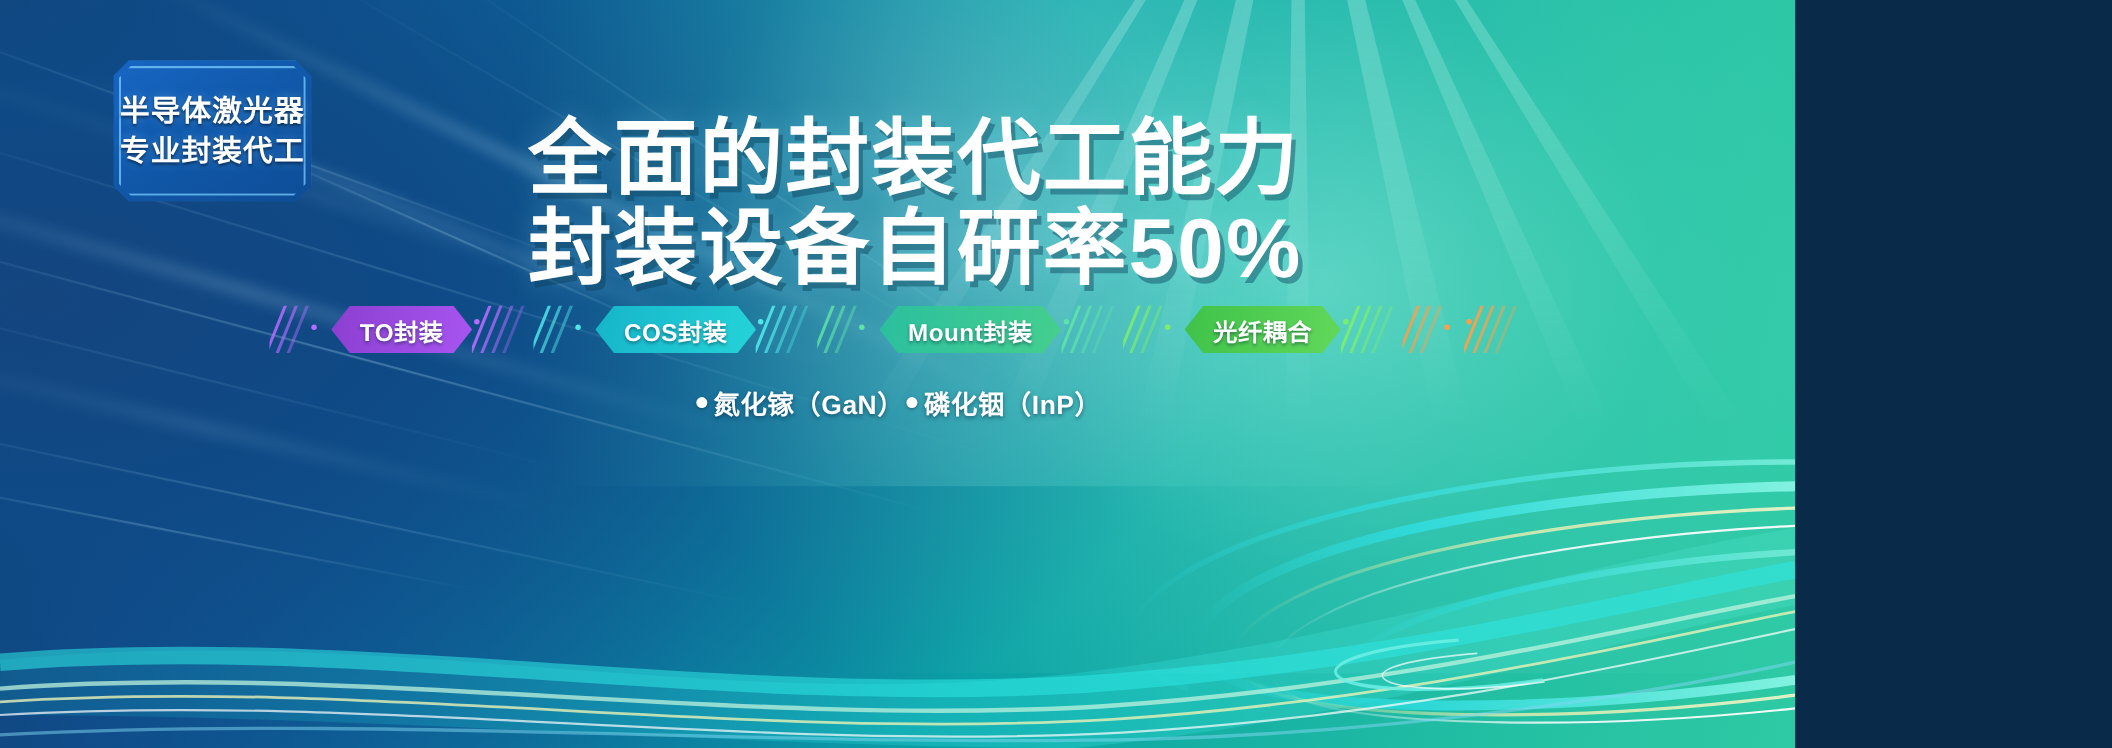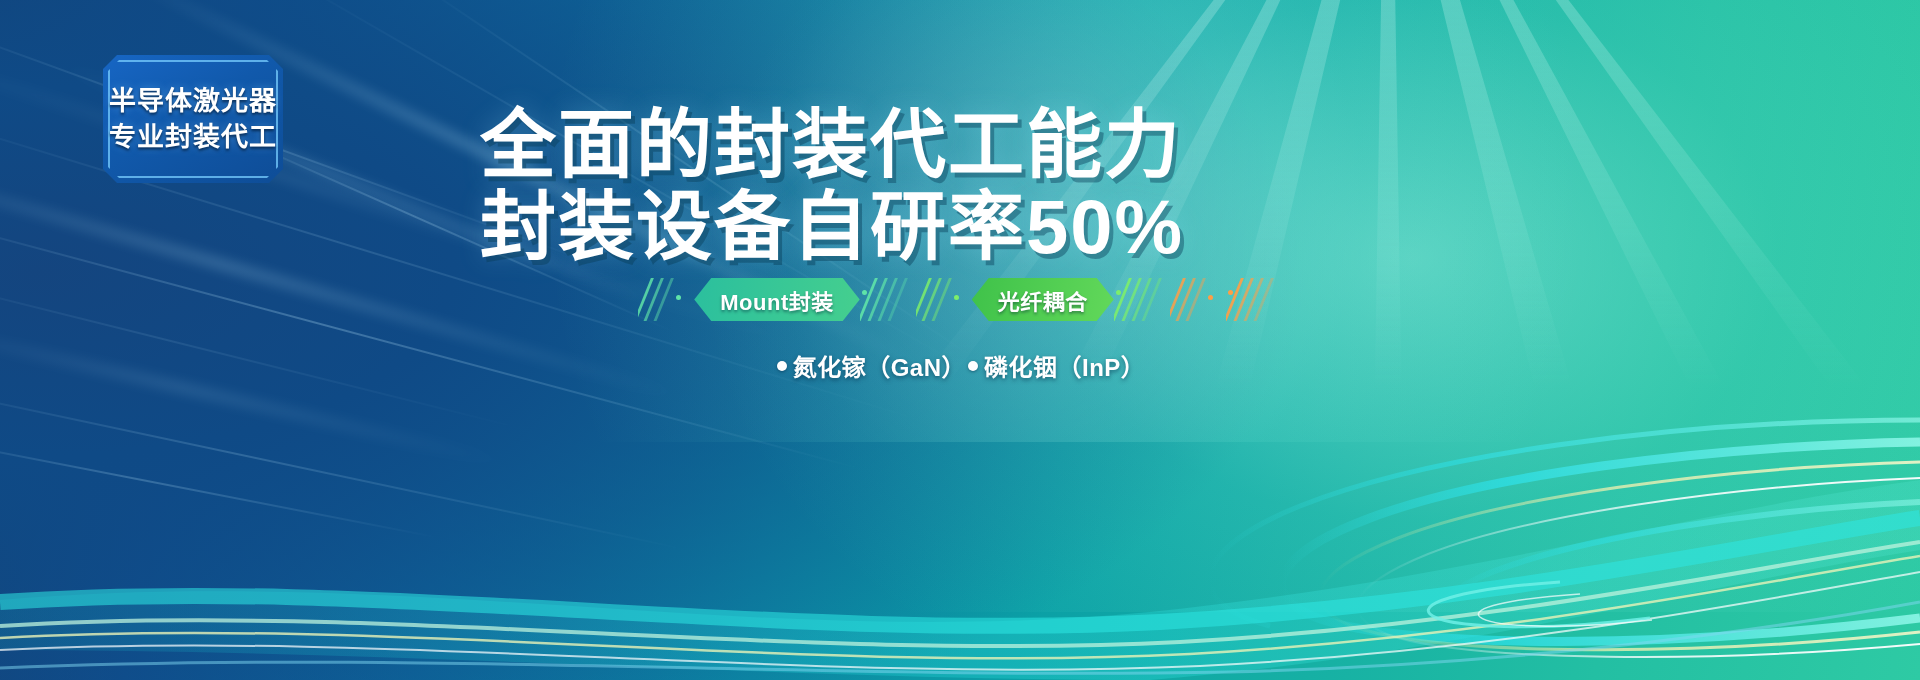--- a/index.html
+++ b/index.html
@@ -1,21 +1,21 @@
 <!DOCTYPE html>
 <html lang="zh-CN"><head>
 <meta charset="utf-8">
 <title>Banner</title>
 <style>
   html,body{margin:0;padding:0;background:#0a2a4a;}
   *{box-sizing:border-box;}
 
   .banner{
     position:relative;
-    width:1920px;height:680px;
+    width:1632px;height:680px;
     overflow:hidden;
     font-family:"Liberation Sans","DejaVu Sans",sans-serif;
     background:
       radial-gradient(120% 150% at 2% 40%, #14457f 0%, #0f4a86 18%, rgba(15,90,140,0) 55%),
       linear-gradient(100deg,
         #143f72 0%,
         #0f4f8e 12%,
         #0d6a9e 26%,
         #0c8aa6 42%,
         #0ba0a6 56%,
@@ -232,20 +232,56 @@
   </div>
 
   <div class="headline">
     <div class="headline-line">全面的封装代工能力</div>
     <div class="headline-line">封装设备自研率50%</div>
   </div>
 
   <div class="tags" id="tag-row">
       <div class="tag-wrap">
         <div class="slashes">
+          <i style="left: 4px; background: rgb(181, 108, 255); opacity: 0.85;"></i>
+          <i style="left: 14px; background: rgb(181, 108, 255); opacity: 0.65;"></i>
+          <i style="left: 24px; background: rgb(181, 108, 255); opacity: 0.45;"></i>
+          <span class="dot" style="left: 38px; background: rgb(181, 108, 255);"></span>
+        </div>
+        <div class="tag" style="background: linear-gradient(100deg, rgb(139, 63, 208) 0%, rgb(168, 85, 240) 100%);">
+          <span>TO封装</span>
+        </div>
+        <div class="slashes">
+          <i style="left: 6px; background: rgb(181, 108, 255); opacity: 0.9;"></i>
+          <i style="left: 16px; background: rgb(181, 108, 255); opacity: 0.72;"></i>
+          <i style="left: 26px; background: rgb(181, 108, 255); opacity: 0.54;"></i>
+          <i style="left: 36px; background: rgb(181, 108, 255); opacity: 0.36;"></i>
+          <span class="dot" style="left: 2px; top: 12px; background: rgb(181, 108, 255);"></span>
+        </div>
+      </div>
+      <div class="tag-wrap">
+        <div class="slashes">
+          <i style="left: 4px; background: rgb(79, 232, 234); opacity: 0.85;"></i>
+          <i style="left: 14px; background: rgb(79, 232, 234); opacity: 0.65;"></i>
+          <i style="left: 24px; background: rgb(79, 232, 234); opacity: 0.45;"></i>
+          <span class="dot" style="left: 38px; background: rgb(79, 232, 234);"></span>
+        </div>
+        <div class="tag" style="background: linear-gradient(100deg, rgb(22, 181, 201) 0%, rgb(37, 211, 216) 100%);">
+          <span>COS封装</span>
+        </div>
+        <div class="slashes">
+          <i style="left: 6px; background: rgb(79, 232, 234); opacity: 0.9;"></i>
+          <i style="left: 16px; background: rgb(79, 232, 234); opacity: 0.72;"></i>
+          <i style="left: 26px; background: rgb(79, 232, 234); opacity: 0.54;"></i>
+          <i style="left: 36px; background: rgb(79, 232, 234); opacity: 0.36;"></i>
+          <span class="dot" style="left: 2px; top: 12px; background: rgb(79, 232, 234);"></span>
+        </div>
+      </div>
+      <div class="tag-wrap">
+        <div class="slashes">
           <i style="left: 4px; background: rgb(95, 227, 168); opacity: 0.85;"></i>
           <i style="left: 14px; background: rgb(95, 227, 168); opacity: 0.65;"></i>
           <i style="left: 24px; background: rgb(95, 227, 168); opacity: 0.45;"></i>
           <span class="dot" style="left: 38px; background: rgb(95, 227, 168);"></span>
         </div>
         <div class="tag" style="background: linear-gradient(100deg, rgb(43, 191, 158) 0%, rgb(69, 207, 142) 100%);">
           <span>Mount封装</span>
         </div>
         <div class="slashes">
           <i style="left: 6px; background: rgb(95, 227, 168); opacity: 0.9;"></i>

